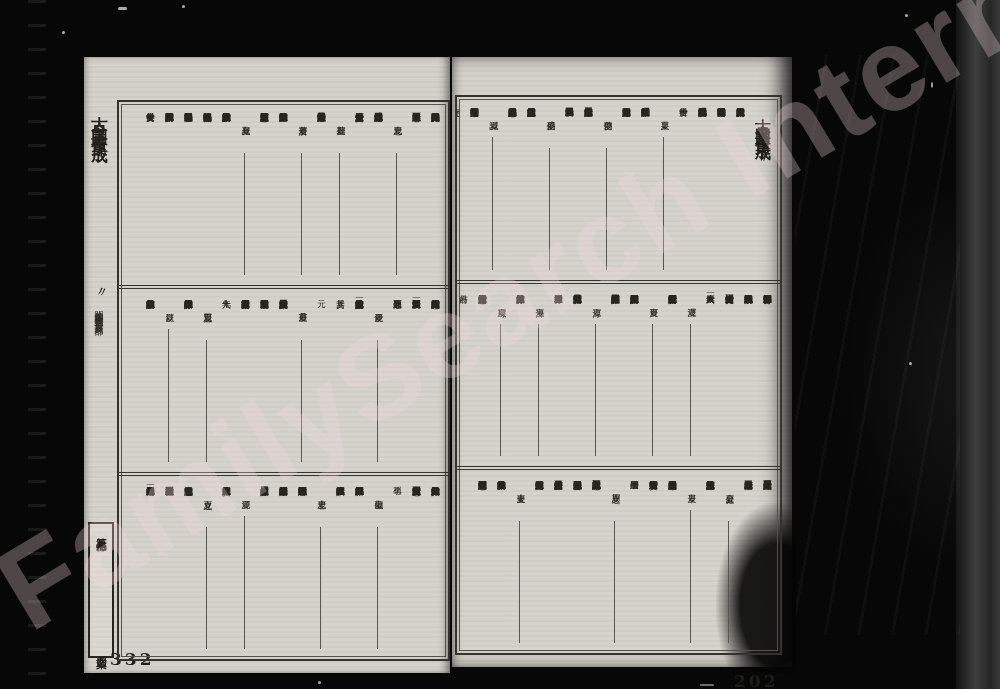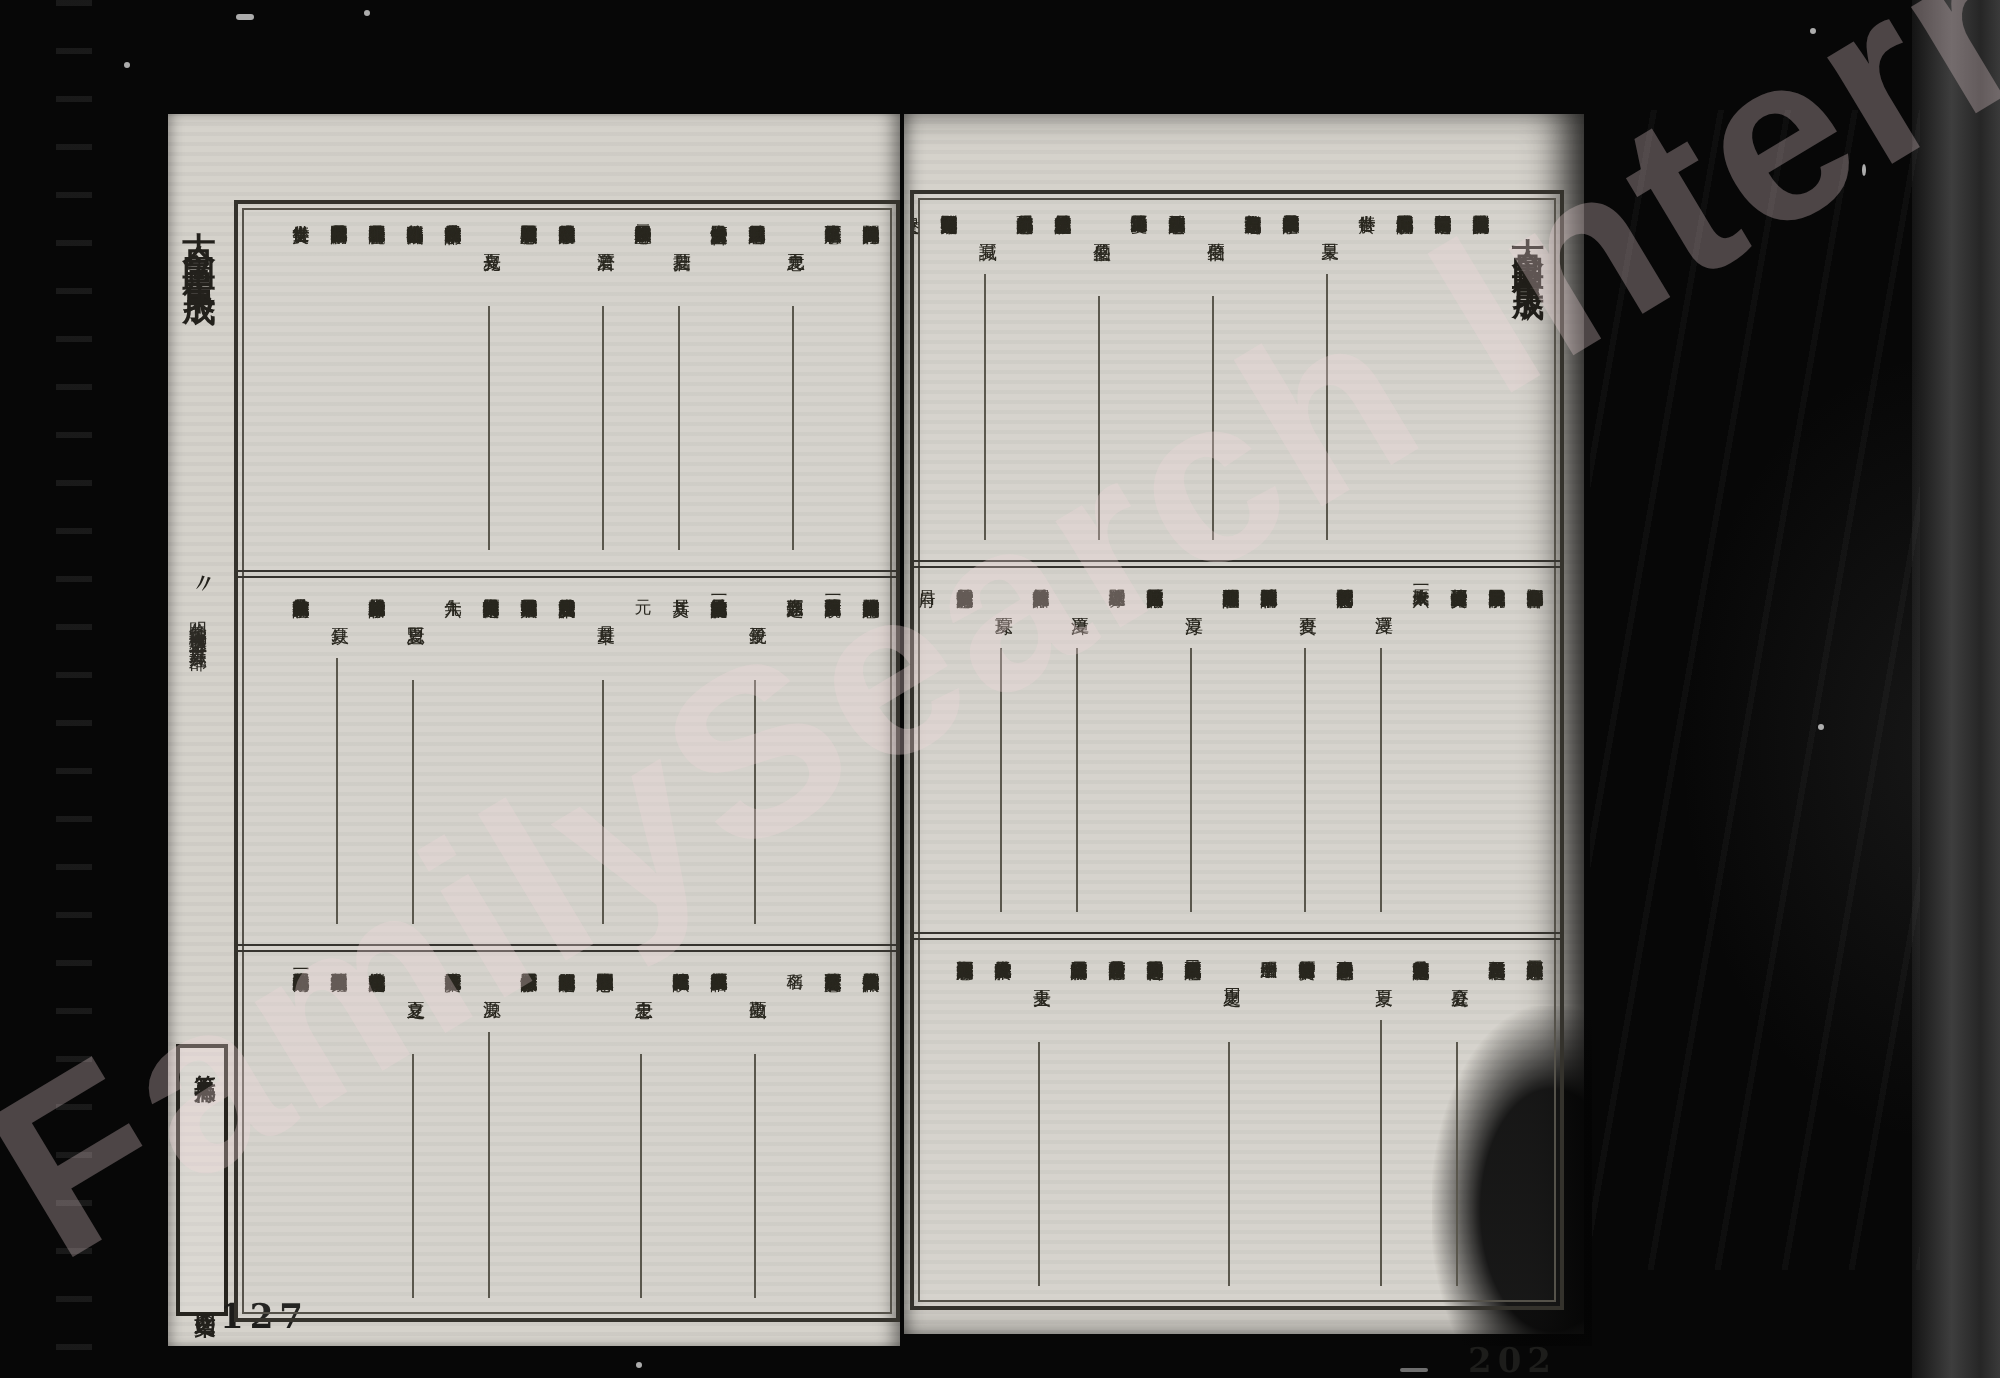--- a/index.html
+++ b/index.html
@@ -88,21 +88,21 @@
 <i class="speck" style="left:700px;top:684px;width:14px;height:2px;border-radius:1px;opacity:.5;"></i>
 
 <div class="page page-left">
   <div class="spine-title">古今圖書集成</div>
   <div class="spine-mark">〃</div>
   <div class="spine-series">明倫彙編氏族典第五百二十六卷夏姓部</div>
   <div class="shelf-label">
     <span>第三七八冊</span>
     <span>之四〇葉</span>
   </div>
-  <div class="page-number pn-left">127</div>
+  <div class="page-number pn-left">332</div>
   <div class="frame frame-left">
       <div class="register">
         <div class="col">戶隨眷以充其學尤好爲詩句往揣摩諏者閱其得</div>
         <div class="col">意處不在唐人下丞歿于江寧以疆午稘</div>
         <div class="col header">夏元忠<i class="hl" style="top: 47px;"></i></div>
         <div class="col">按萬姓統譜元忠年于直知縣爲裁歟勤分服之判</div>
         <div class="col">牘安愜褒貴民新學迻士黃圭人普恩之</div>
         <div class="col header">夏若拙<i class="hl" style="top: 47px;"></i></div>
         <div class="col">按玉隆府志若拙淳熙十二年馬壁州敎授</div>
         <div class="col header">夏若濟<i class="hl" style="top: 47px;"></i></div>

